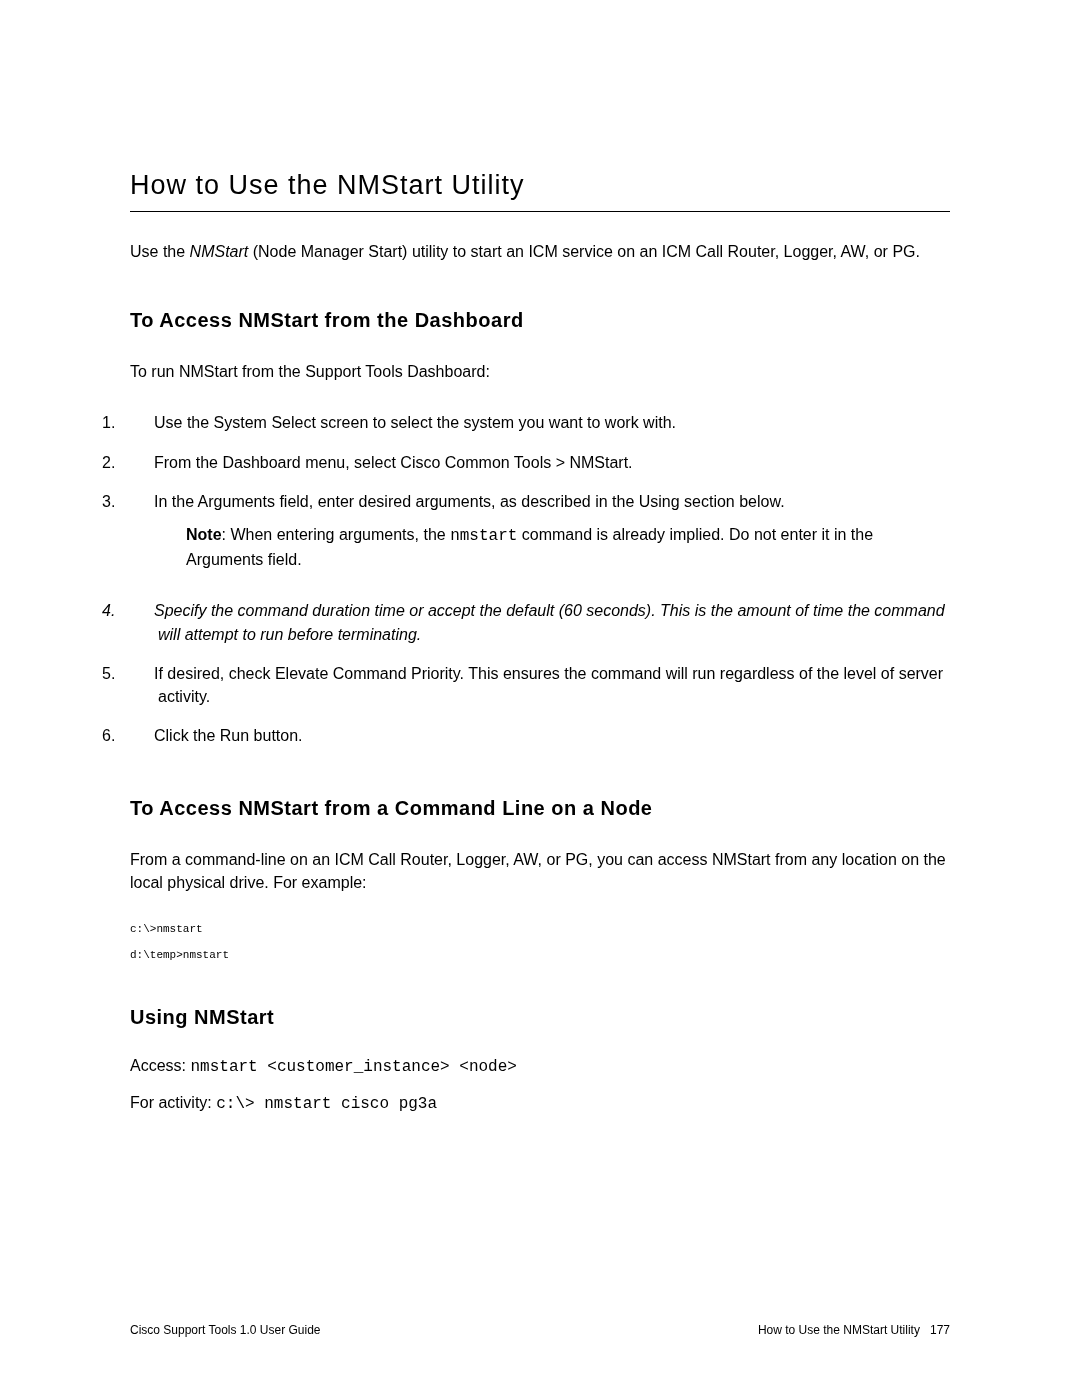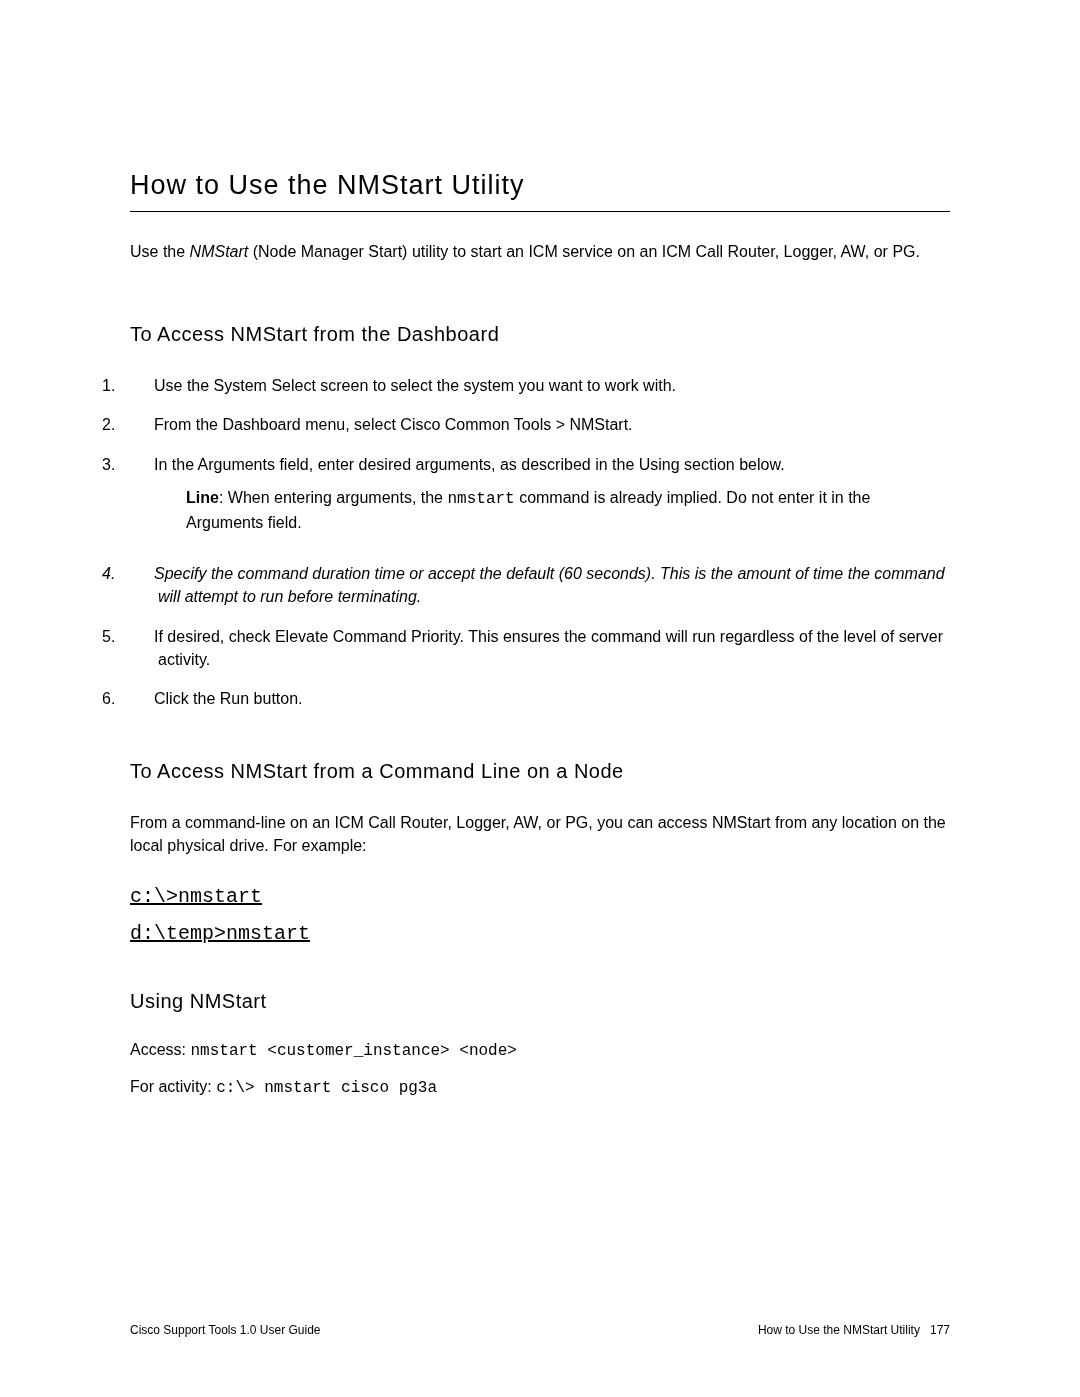--- a/index.html
+++ b/index.html
@@ -25,28 +25,28 @@
       margin-bottom: 10px;
     }
     .title-rule {
       border: none;
       border-top: 1.5px solid #000;
       margin-bottom: 28px;
     }
     .intro-para {
       font-size: 16px;
       line-height: 1.45;
-      margin-bottom: 60px;
+      margin-bottom: 46px;
     }
     .italic {
       font-style: italic;
     }
     .section-heading {
       font-size: 20px;
-      font-weight: normal;
+      font-weight: bold;
       letter-spacing: 0.5px;
       margin-bottom: 28px;
     }
     .section-intro {
       font-size: 16px;
       line-height: 1.45;
       margin-bottom: 28px;
     }
     ol.steps {
       list-style: none;
@@ -71,23 +71,22 @@
     }
     .note-label {
       font-weight: bold;
     }
     .mono {
       font-family: "Courier New", Courier, monospace;
       font-size: 16px;
     }
     .code-block {
       font-family: "Courier New", Courier, monospace;
-      font-size: 20px;
+      font-size: 11px;
       margin-bottom: 14px;
-      text-decoration: underline;
     }
     .section-cmd {
       margin-bottom: 45px;
     }
     .syntax-line, .example-line {
       font-size: 16px;
       margin-bottom: 18px;
     }
     .footer {
       position: absolute;
@@ -114,32 +113,33 @@
 <div class="page">
 
   <h1 class="main-title">How to Use the NMStart Utility</h1>
   <hr class="title-rule">
 
   <p class="intro-para">
     <span>Use the </span><span class="italic">NMStart</span><span> (Node Manager Start) utility to start an ICM service on an ICM Call Router, Logger, AW, or PG.</span>
   </p>
 
   <h2 class="section-heading">To Access NMStart from the Dashboard</h2>
+  <p class="section-intro">To run NMStart from the Support Tools Dashboard:</p>
 
   <ol class="steps">
     <li>
       <span class="step-num">1.</span><span class="li-content">Use the System Select screen to select the system you want to work with.</span>
     </li>
     <li>
       <span class="step-num">2.</span><span class="li-content">From the Dashboard menu, select Cisco Common Tools &gt; NMStart.</span>
     </li>
     <li>
       <span class="step-num">3.</span><span class="li-content">In the Arguments field, enter desired arguments, as described in the Using section below.</span>
       <div class="note-block">
-        <span class="note-label">Line</span><span>: When entering arguments, the </span><span class="mono">nmstart</span><span> command is already implied. Do not enter it in the Arguments field.</span>
+        <span class="note-label">Note</span><span>: When entering arguments, the </span><span class="mono">nmstart</span><span> command is already implied. Do not enter it in the Arguments field.</span>
       </div>
     </li>
     <li style="margin-top:28px;font-style:italic;">
       <span class="step-num">4.</span><span class="li-content">Specify the command duration time or accept the default (60 seconds). This is the amount of time the command will attempt to run before terminating.</span>
     </li>
     <li>
       <span class="step-num">5.</span><span class="li-content">If desired, check Elevate Command Priority. This ensures the command will run regardless of the level of server activity.</span>
     </li>
     <li>
       <span class="step-num">6.</span><span class="li-content">Click the Run button.</span>

